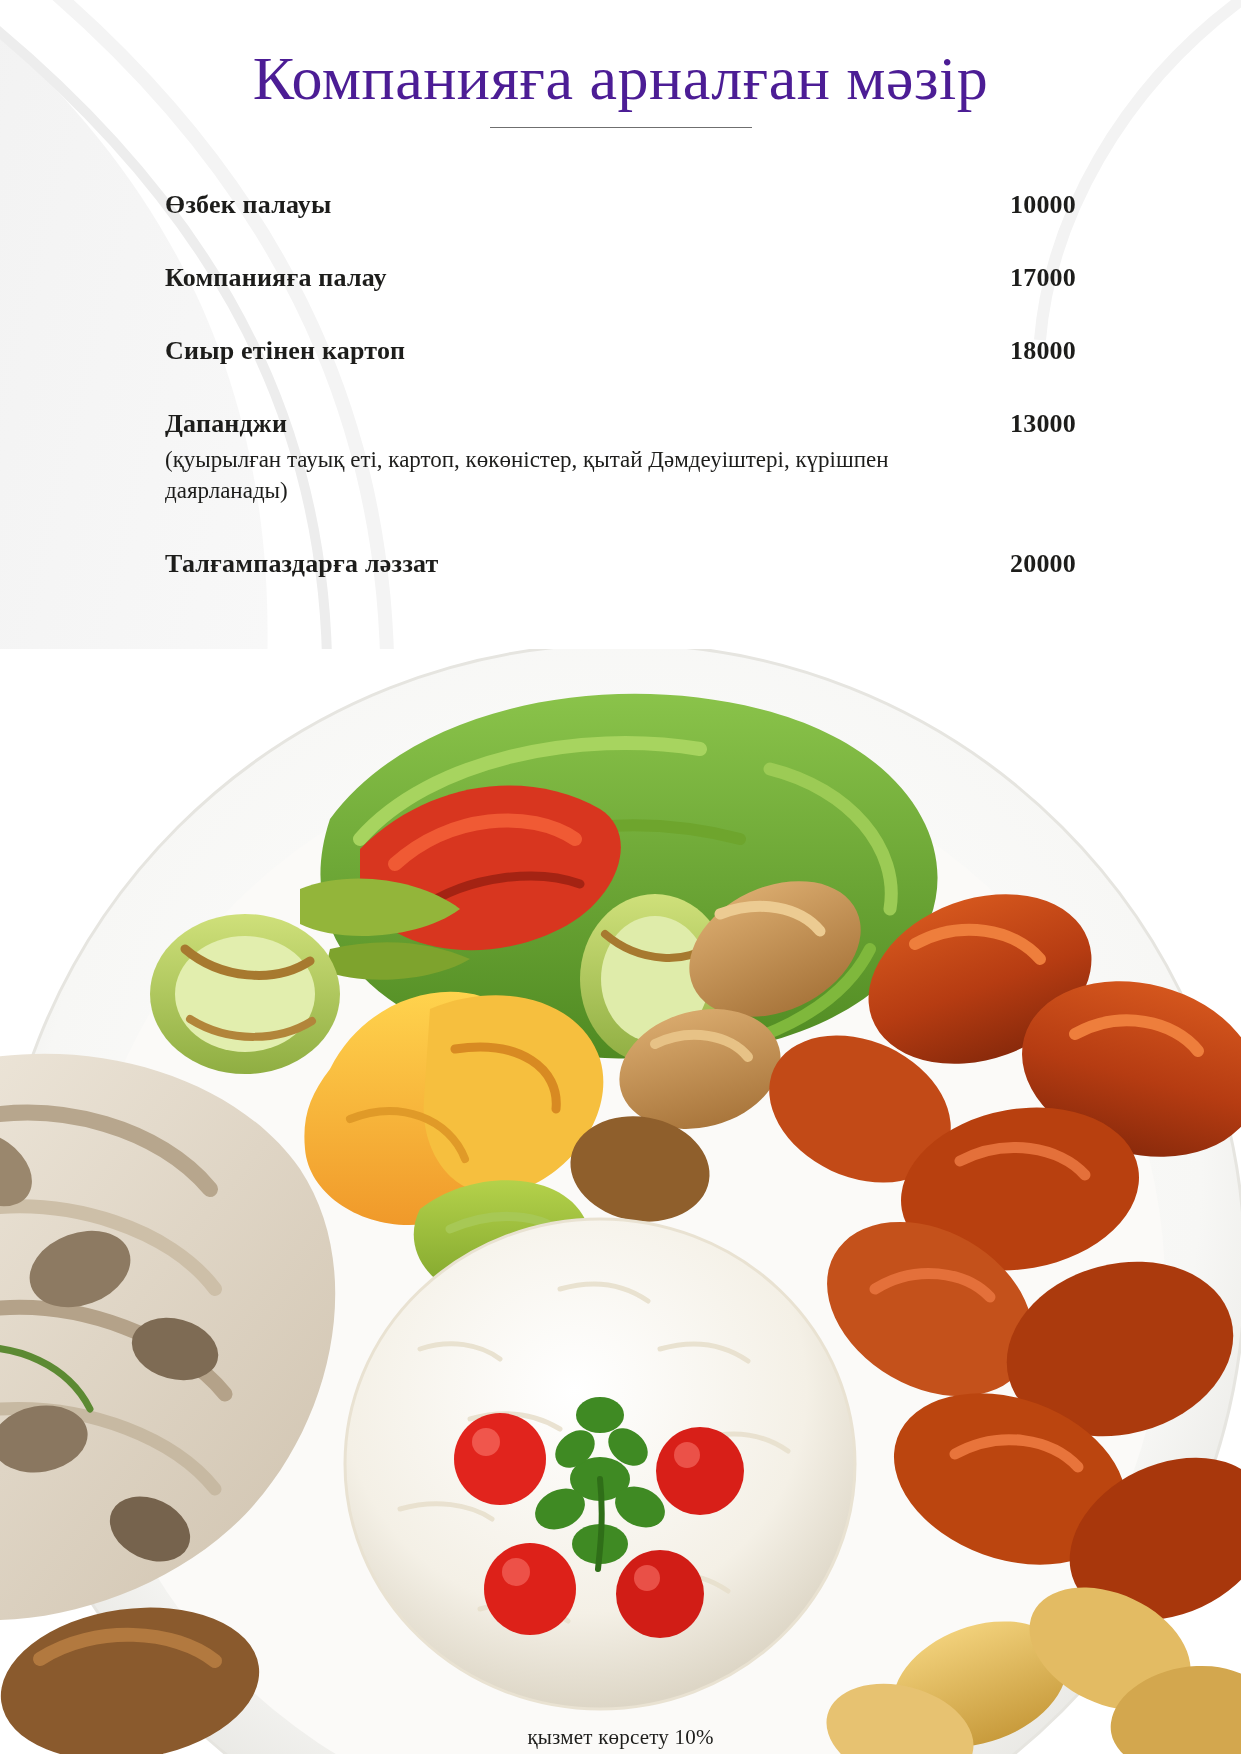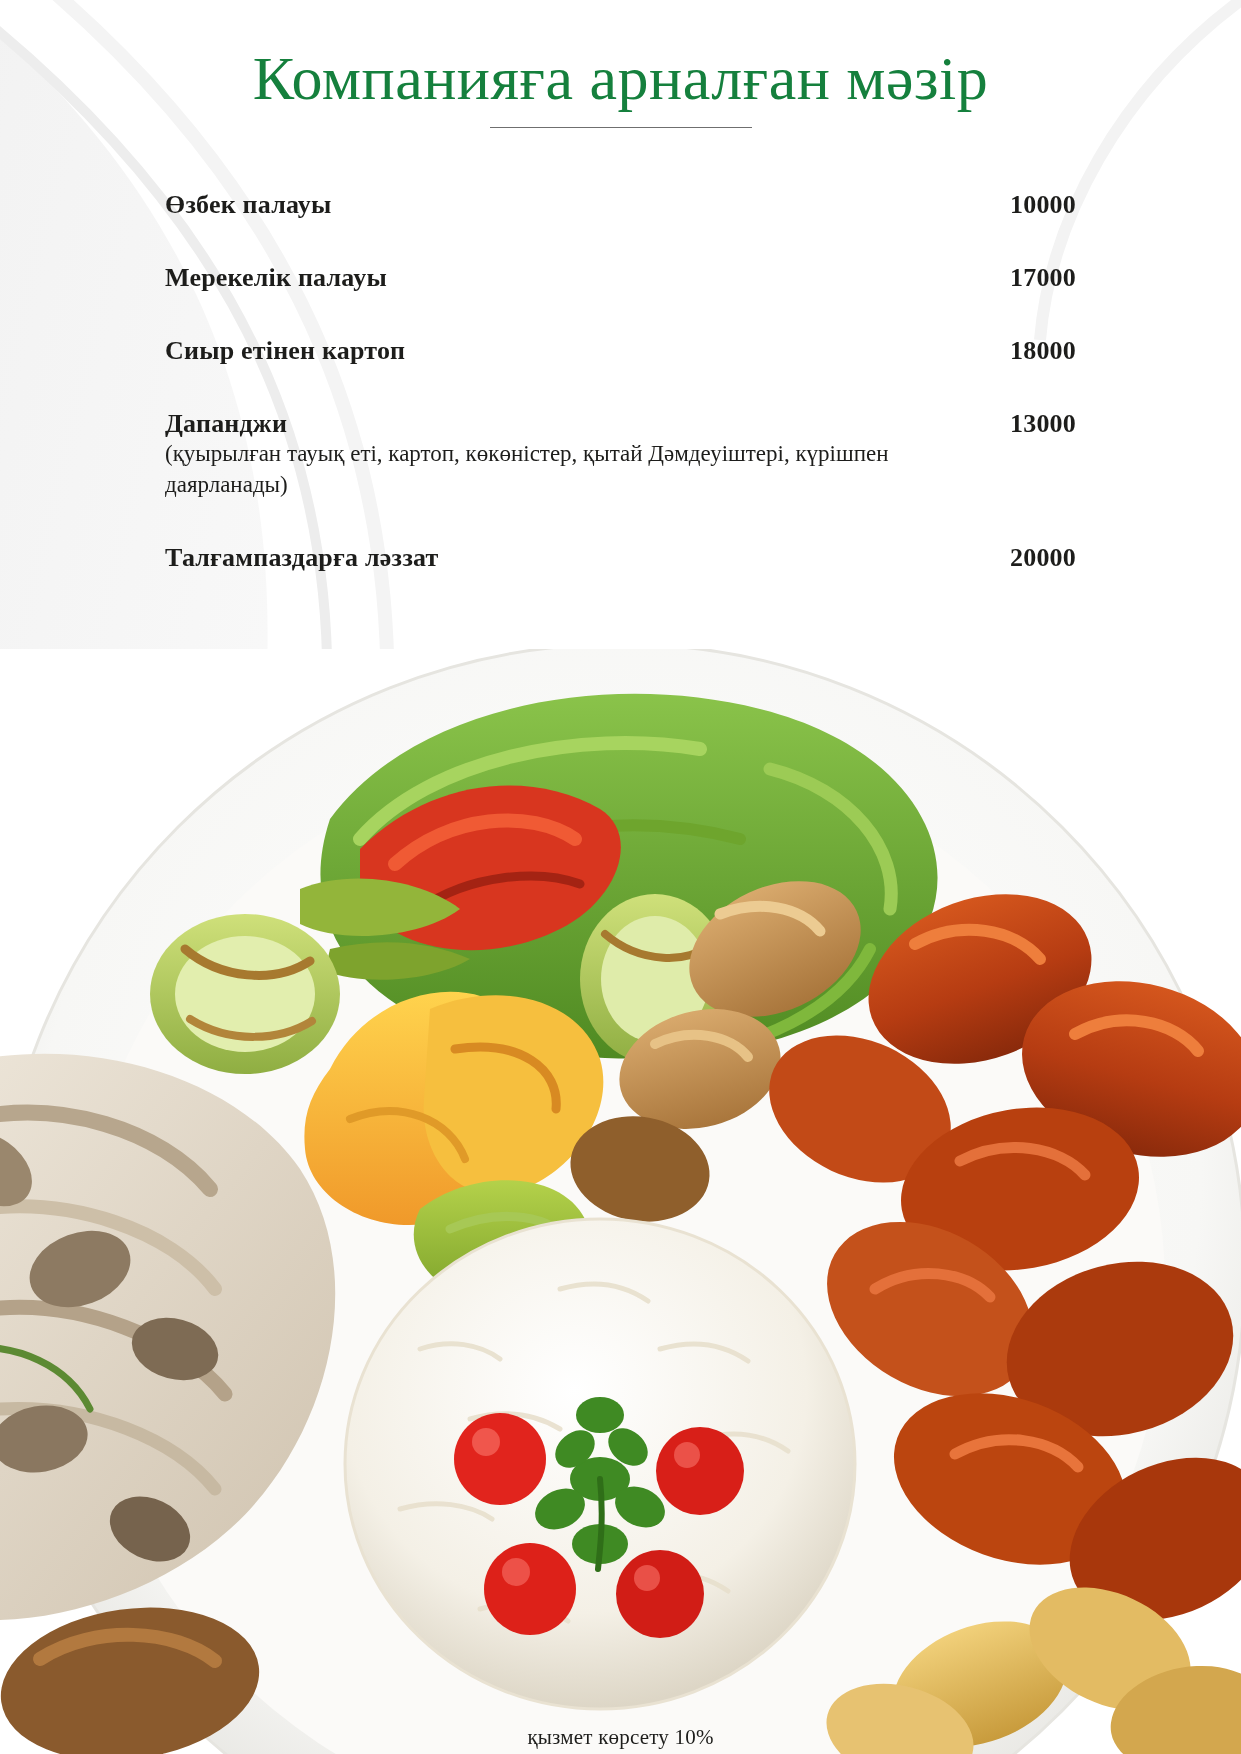--- a/index.html
+++ b/index.html
@@ -33,21 +33,21 @@
   
   .title-wrap {
     text-align: center;
     padding-top: 44px;
   }
   .menu-title {
     font-family: "Liberation Serif", serif;
     font-size: 62px;
     line-height: 1.12;
     font-weight: 400;
-    color: #15803d;
+    color: #4c1d95;
     letter-spacing: 0.5px;
     margin: 0;
   }
   .title-rule {
     width: 262px;
     height: 1px;
     background: #6f6f6f;
     margin: 14px auto 0 auto;
   }
 
@@ -80,20 +80,21 @@
     color: #1d1d1b;
     white-space: nowrap;
     letter-spacing: 0.2px;
   }
   .item-desc {
     font-family: "Liberation Serif", serif;
     font-weight: 400;
     font-size: 23px;
     line-height: 1.32;
     color: #1d1d1b;
+    margin-top: 6px;
     max-width: 760px;
   }
 
   
   .photo-area {
     position: absolute;
     left: 0;
     right: 0;
     bottom: 0;
     height: 1105px;
@@ -147,21 +148,21 @@
 
     <div class="menu-item">
       <div class="item-row">
         <span class="item-name">Өзбек палауы</span>
         <span class="item-price">10000</span>
       </div>
     </div>
 
     <div class="menu-item">
       <div class="item-row">
-        <span class="item-name">Мерекелік палауы</span>
+        <span class="item-name">Компанияға палау</span>
         <span class="item-price">17000</span>
       </div>
     </div>
 
     <div class="menu-item">
       <div class="item-row">
         <span class="item-name">Сиыр етінен картоп</span>
         <span class="item-price">18000</span>
       </div>
     </div>

